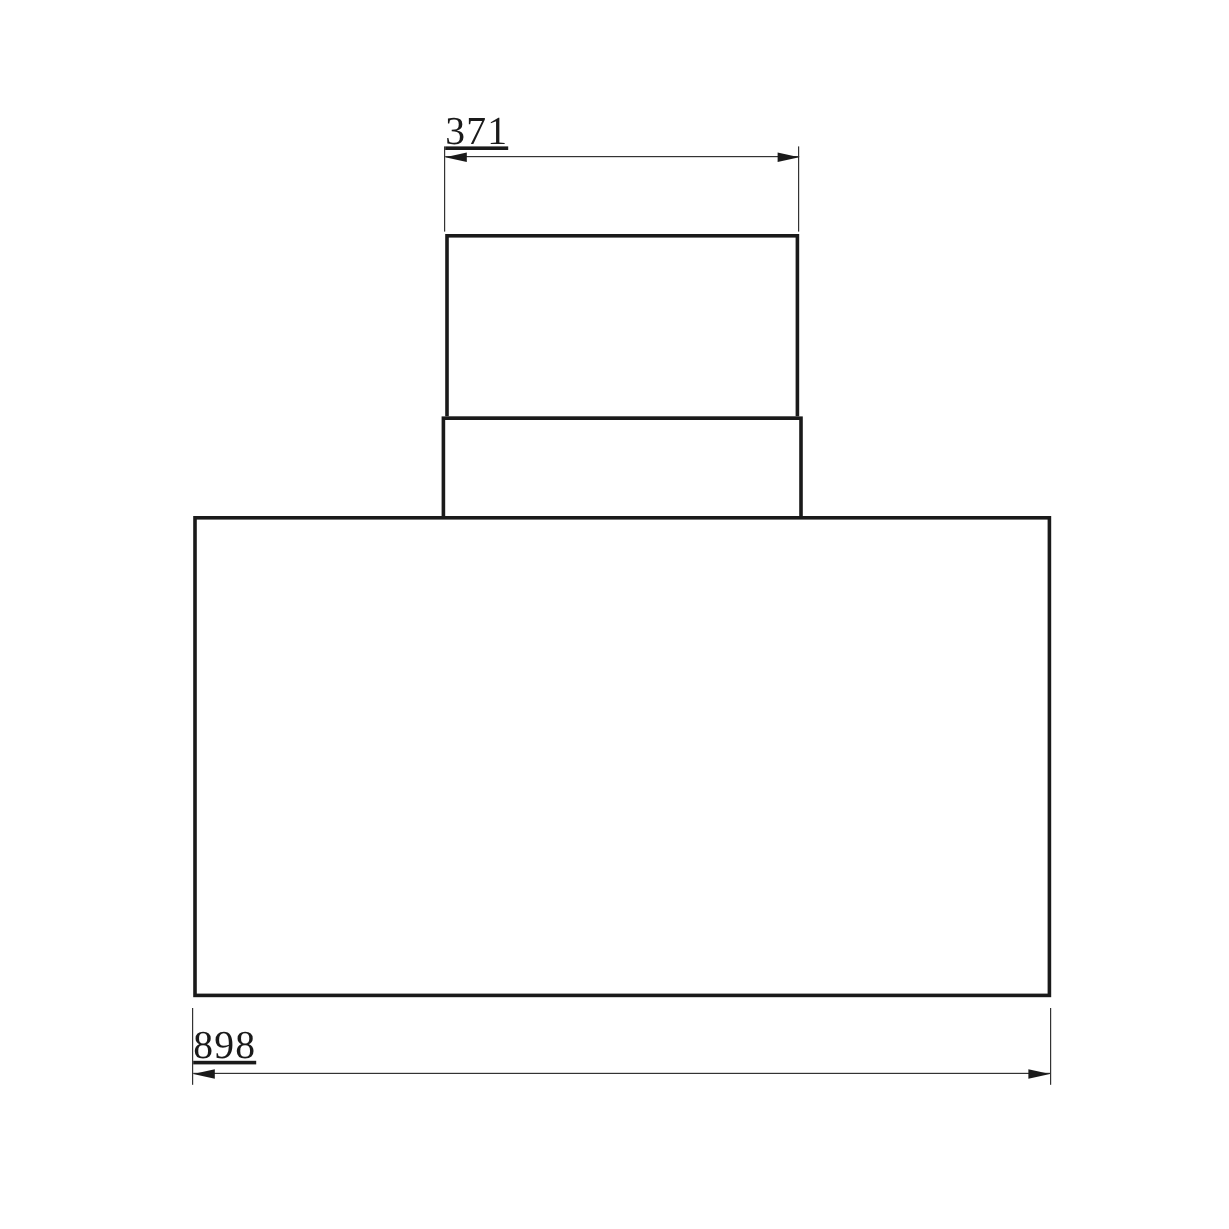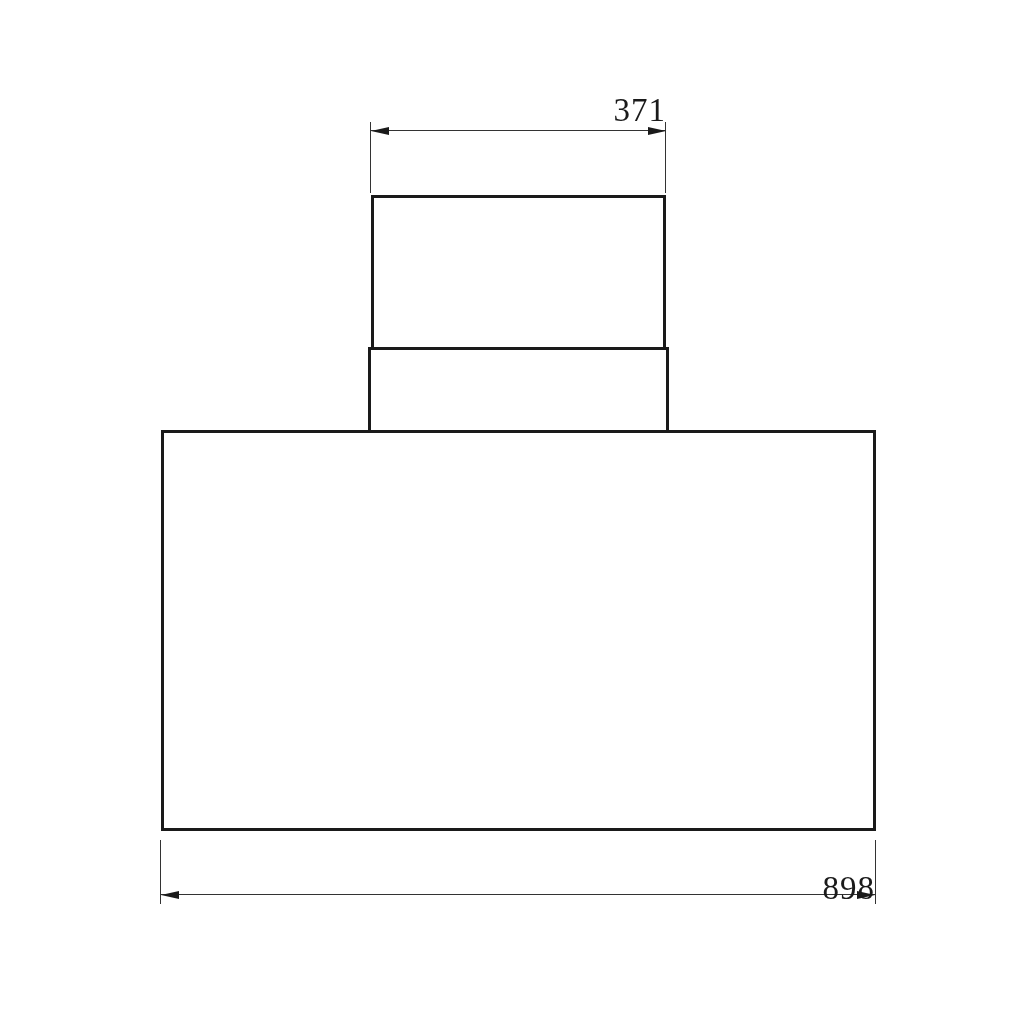--- a/index.html
+++ b/index.html
@@ -61,28 +61,29 @@
   .arrow-left { border-right:18px solid var(--line); }
   .arrow-right{ border-left:18px solid var(--line); }
   .arr-top-l{ left:371px; top:127px; }
   .arr-top-r{ left:648px; top:127px; }
   .arr-bot-l{ left:161px; top:891px; }
   .arr-bot-r{ left:857px; top:891px; }
 
   
   .dim-label{
     position:absolute;
-    text-align:right;
+    text-align:left;
     font-size:33px;
     line-height:1;
     color:var(--line);
     letter-spacing:1px;
+    text-decoration:underline;
   }
   .label-top{ left:371px; top:94px;  width:295px; }
-  .label-bot{ left:161px; top:856px; width:714px;margin-top:16px; }
+  .label-bot{ left:161px; top:856px; width:714px; }
 </style>
 </head>
 <body>
 
 <div class="canvas">
 
   <div class="shape top-rect"></div>
   <div class="shape collar-rect"></div>
   <div class="shape body-rect"></div>
 

